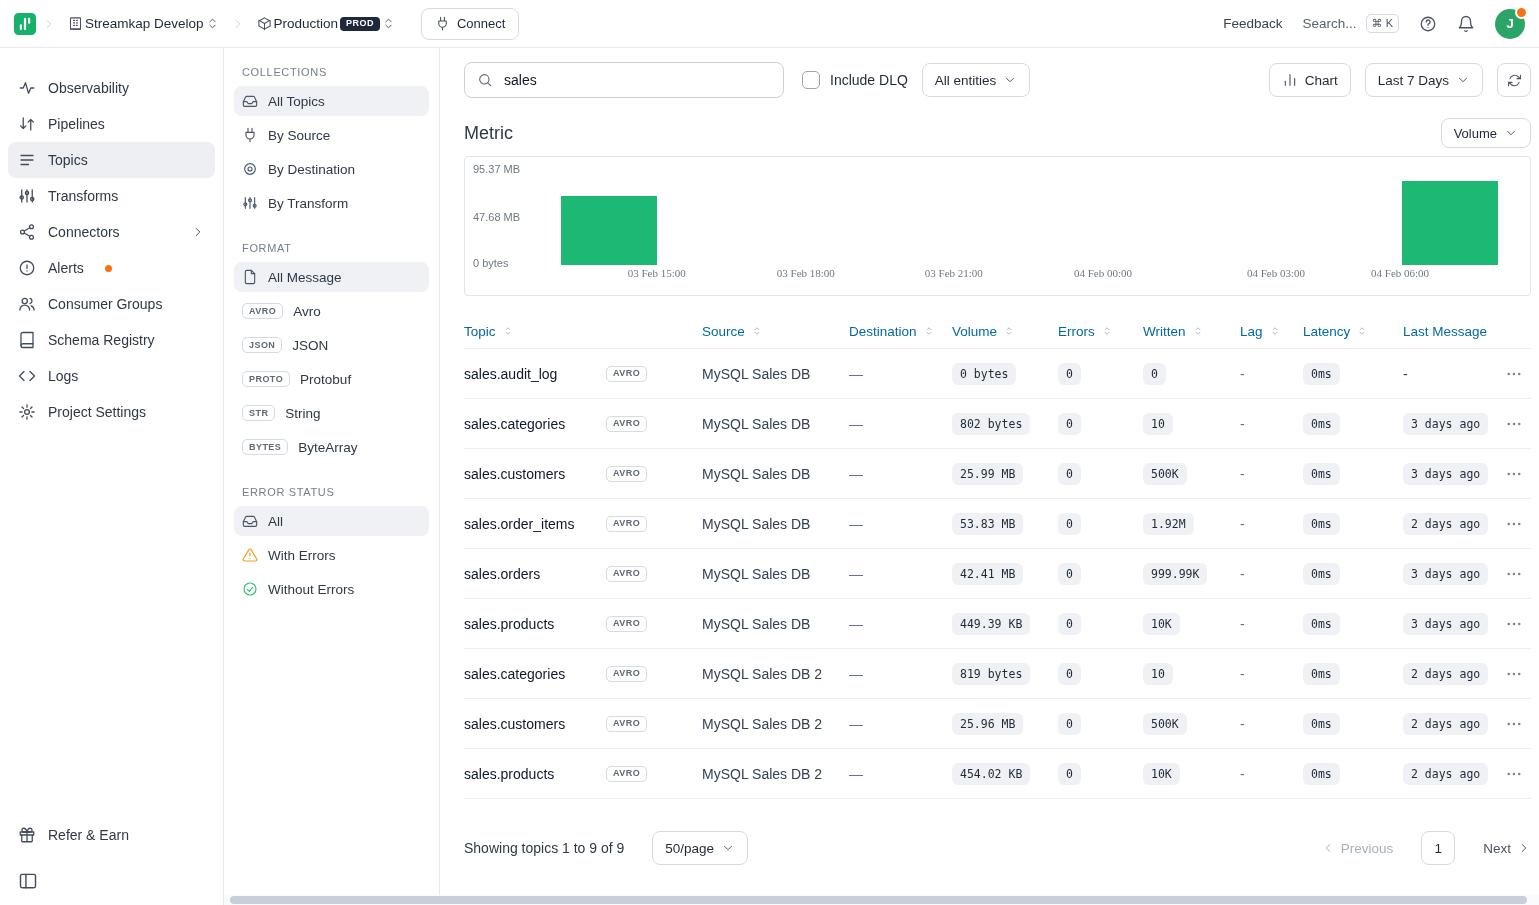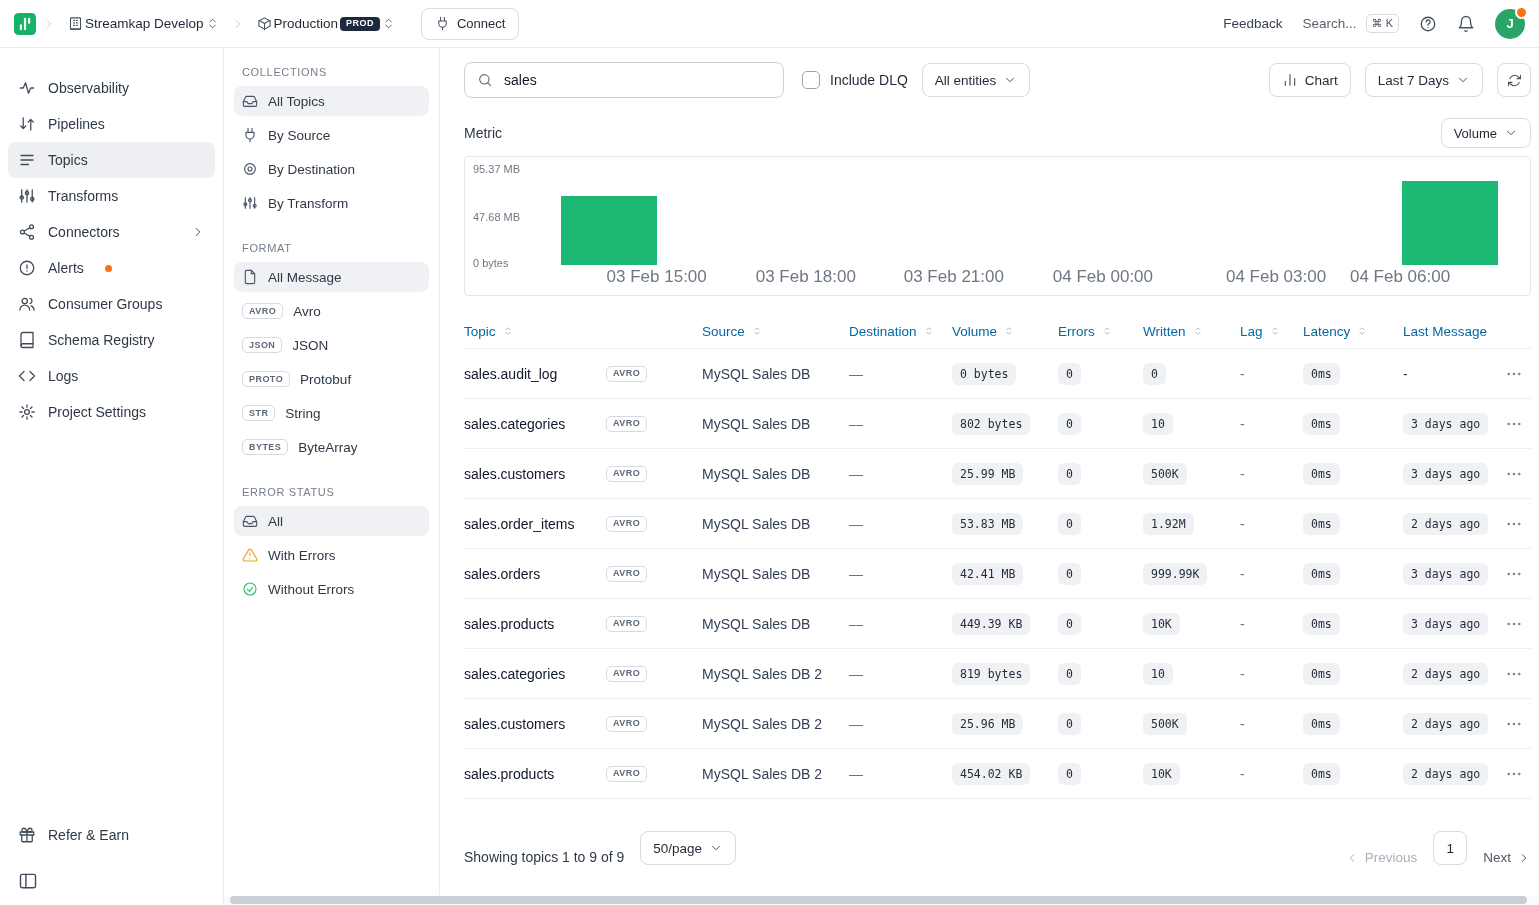--- a/index.html
+++ b/index.html
@@ -59,46 +59,46 @@
   .searchbox input{border:none;outline:none;font-size:14px;color:#111827;width:100%;font-family:inherit;background:transparent;}
   .dlq{display:flex;align-items:center;gap:10px;font-size:14px;color:#1f2937;margin-left:4px;}
   .cbox{width:18px;height:18px;box-sizing:border-box;border:1.5px solid #9aa4b1;border-radius:5px;background:#fff;}
   .select,.btn{height:34px;display:inline-flex;align-items:center;gap:7px;padding:0 12px;border:1px solid #d6dbe1;border-radius:8px;font-size:13.5px;font-weight:500;color:#1f2937;background:#fff;}
   .select .icon,.btn .icon{color:#4b5563;}
   .spacer{flex:1;}
   .iconized{width:34px;padding:0;justify-content:center;}
 
   
   .metric-row{margin-top:20px;display:flex;align-items:center;justify-content:space-between;}
-  .metric-label{font-size:14px;color:#2e3947;}
+  .metric-label{font-size:18px;color:#2e3947;}
   .select.small{height:30px;font-size:13px;}
   .chart{margin-top:8px;height:138px;border:1px solid #e2e5ea;border-radius:4px;position:relative;background:#fff;}
   .ylab{position:absolute;left:8px;font-size:11px;color:#6e7885;white-space:nowrap;}
   .ylab.y0{top:6px;} .ylab.y1{top:54px;} .ylab.y2{top:100px;}
   .cbar{position:absolute;bottom:30px;}
-  .xtick{position:absolute;bottom:8px;transform:translateX(-50%);font-size:17px;color:#6e7885;white-space:nowrap;}
+  .xtick{position:absolute;bottom:16px;transform:translateX(-50%);font-size:11px;color:#6e7885;white-space:nowrap;font-family:Liberation Serif, serif;}
 
   
   .tablewrap{margin-top:18px;}
   .grid{display:grid;grid-template-columns:238px 147px 103px 106px 85px 97px 63px 100px 1fr 40px;align-items:center;}
   .th{display:flex;align-items:center;gap:6px;font-size:13.5px;font-weight:500;color:#0369a1;height:34px;white-space:nowrap;}
   .th .icon{color:#a6aeb9;}
   .tr{height:49px;border-top:1px solid #eceef1;font-size:14px;color:#334155;}
   .tbody{border-bottom:1px solid #eceef1;}
   .td{white-space:nowrap;}
   .td.topic{display:flex;align-items:center;}
   .tname{width:142px;flex:none;font-weight:500;color:#0f172a;}
   .td.dim{color:#64748b;}
   .pill{display:inline-block;font-family:"DejaVu Sans Mono","Liberation Mono",monospace;font-size:11.5px;color:#1f2937;background:#eff1f4;border-radius:6px;padding:4px 8px;white-space:nowrap;}
   .pill.plain{background:transparent;padding:0;font-family:inherit;font-size:14px;color:#334155;}
   .td.actions{display:flex;justify-content:flex-end;padding-right:4px;}
   .dots{color:#77818f;display:flex;padding:4px;}
 
   
-  .tfoot{margin-top:32px;display:flex;align-items:flex-end;gap:16px;}
+  .tfoot{margin-top:32px;display:flex;align-items:center;gap:28px;}
   .summary{font-size:14px;color:#2e3947;}
   .pager{display:inline-flex;align-items:center;gap:6px;font-size:13.5px;}
   .pager.prev{margin-left:auto;color:#a7b0bc;}
   .pager.next{color:#4b5563;}
   .pagenum{width:34px;height:34px;border:1px solid #d6dbe1;border-radius:8px;font-size:13.5px;color:#1f2937;background:#fff;display:flex;align-items:center;justify-content:center;}
 
   .hscroll{position:absolute;left:224px;right:0;bottom:0;height:10px;background:#fafbfc;}
   .hscroll .thumb{position:absolute;left:6px;right:12px;top:1px;height:8px;border-radius:4px;background:#c9cfd6;}
 </style>
 </head>

